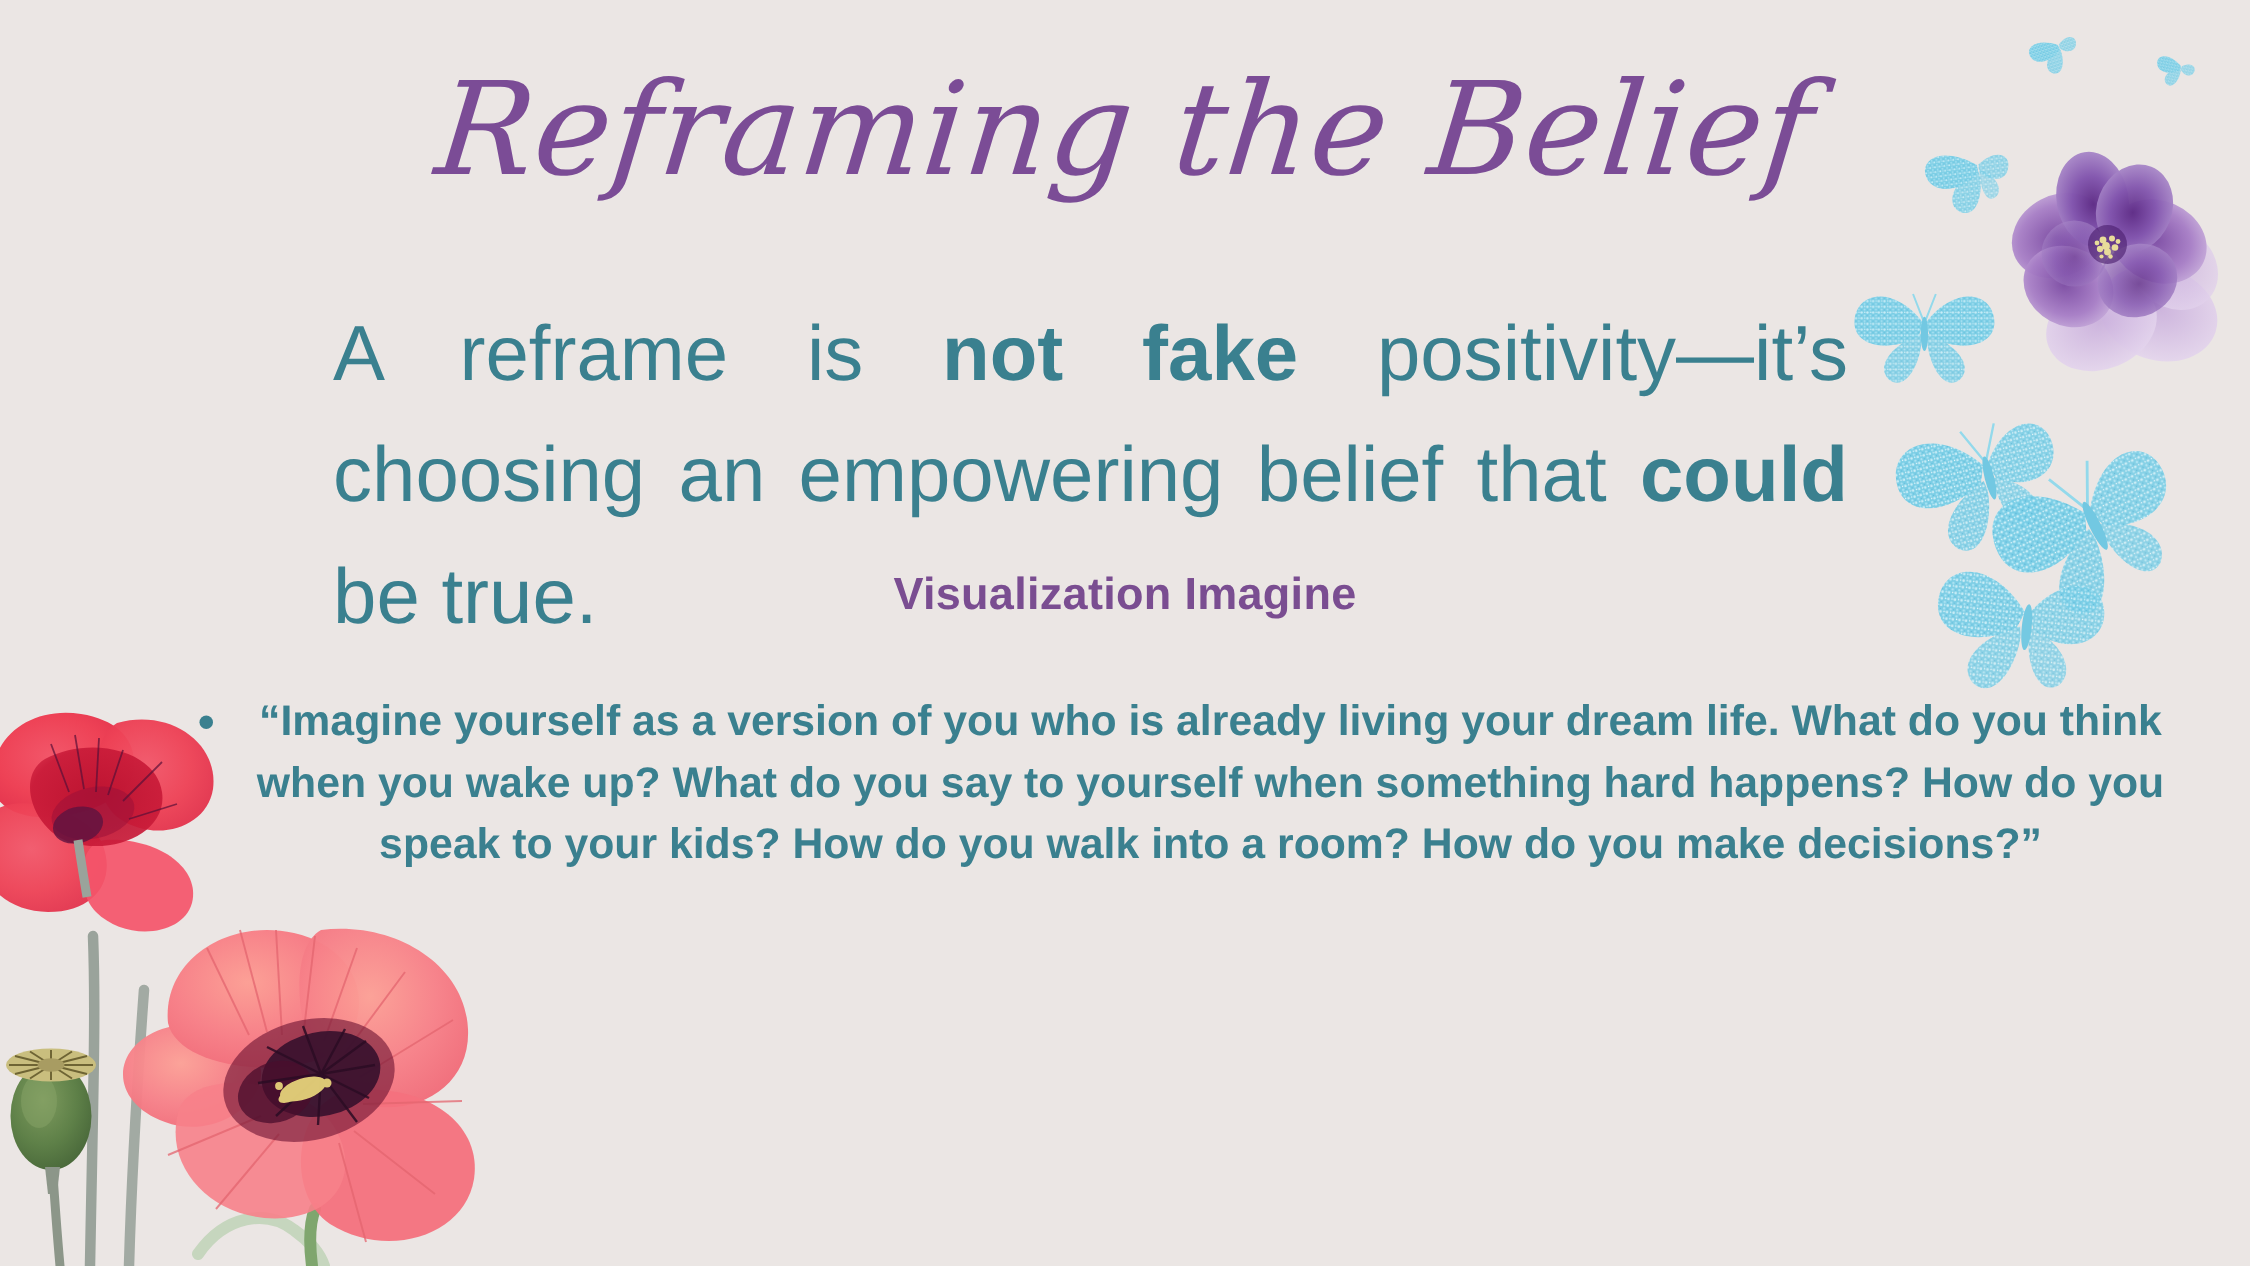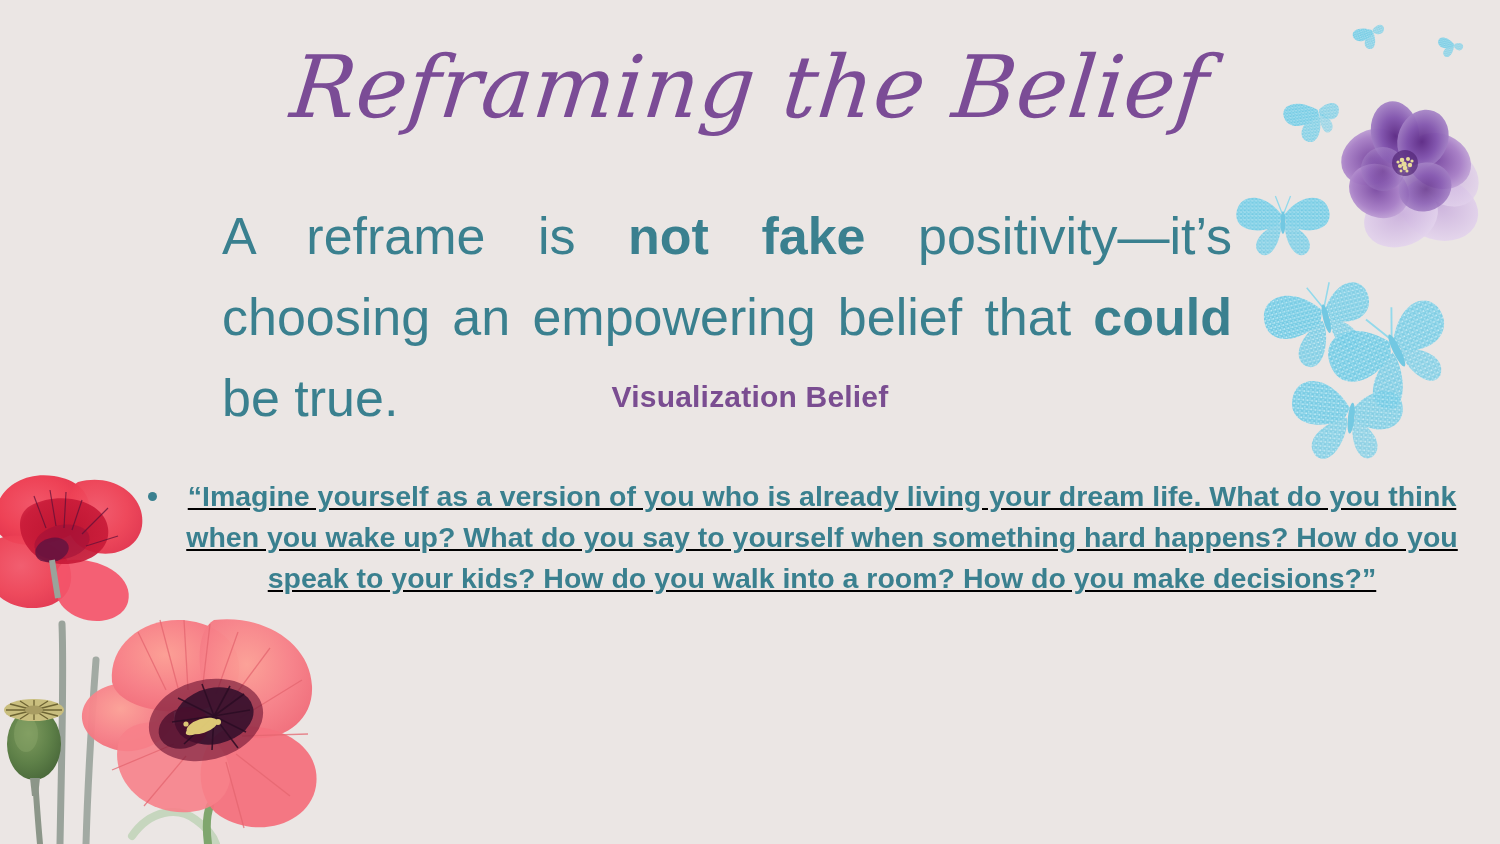--- a/index.html
+++ b/index.html
@@ -78,24 +78,23 @@
     color: #7A4D91;
     letter-spacing: 0.2px;
   }
 
   
   .bullet-list {
     position: absolute;
     left: 120px;
     top: 460px;
     width: 1330px;
-    margin: 16px;
+    margin: 1px;
     padding: 0;
     list-style: none;
-    text-decoration: underline;
   }
   .bullet-item {
     position: relative;
     padding-left: 42px;
     font-size: 28.5px;
     line-height: 1.44;
     font-weight: 700;
     color: #3A808F;
     text-align: center;
   }
@@ -340,21 +339,21 @@
       </g>
     </g>
   </svg>
 
   <div class="title">Reframing the Belief</div>
 
   <div class="lead">
     <span>A reframe is </span><b>not fake</b><span> positivity—it’s choosing an empowering belief that </span><b>could</b><span> be true.</span>
   </div>
 
-  <div class="section-heading">Visualization Belief</div>
+  <div class="section-heading">Visualization Imagine</div>
 
   <ul class="bullet-list">
     <li class="bullet-item">
       <span class="bullet-dot"></span>
       <span>“Imagine yourself as a version of you who is already living your dream life. What do you think when you wake up? What do you say to yourself when something hard happens? How do you speak to your kids? How do you walk into a room? How do you make decisions?”</span>
     </li>
   </ul>
 
 </div>
 

